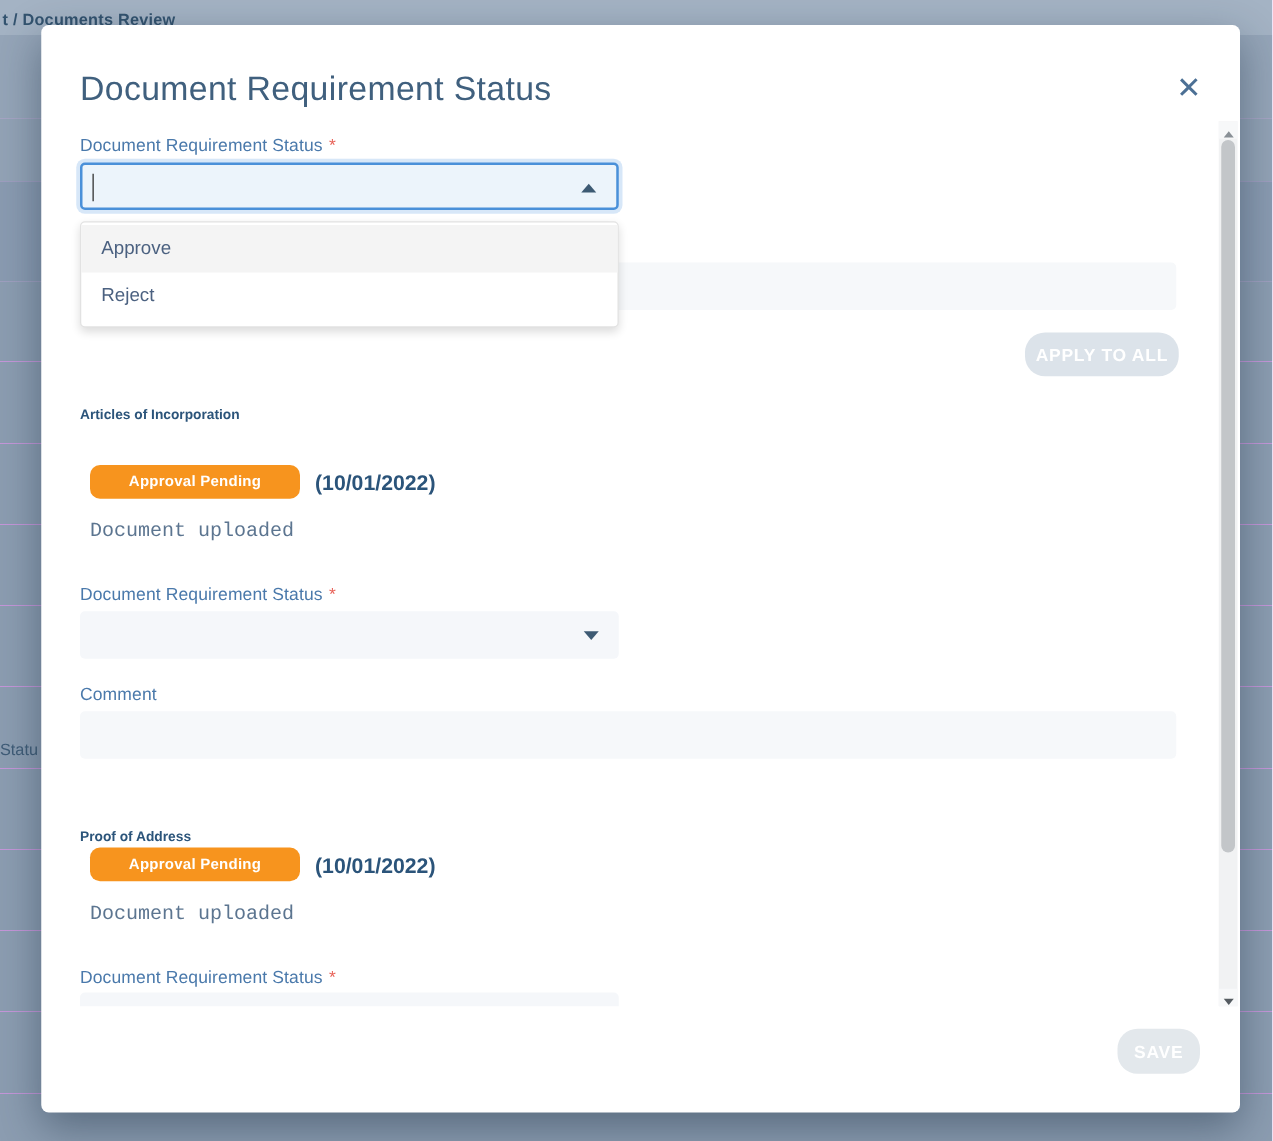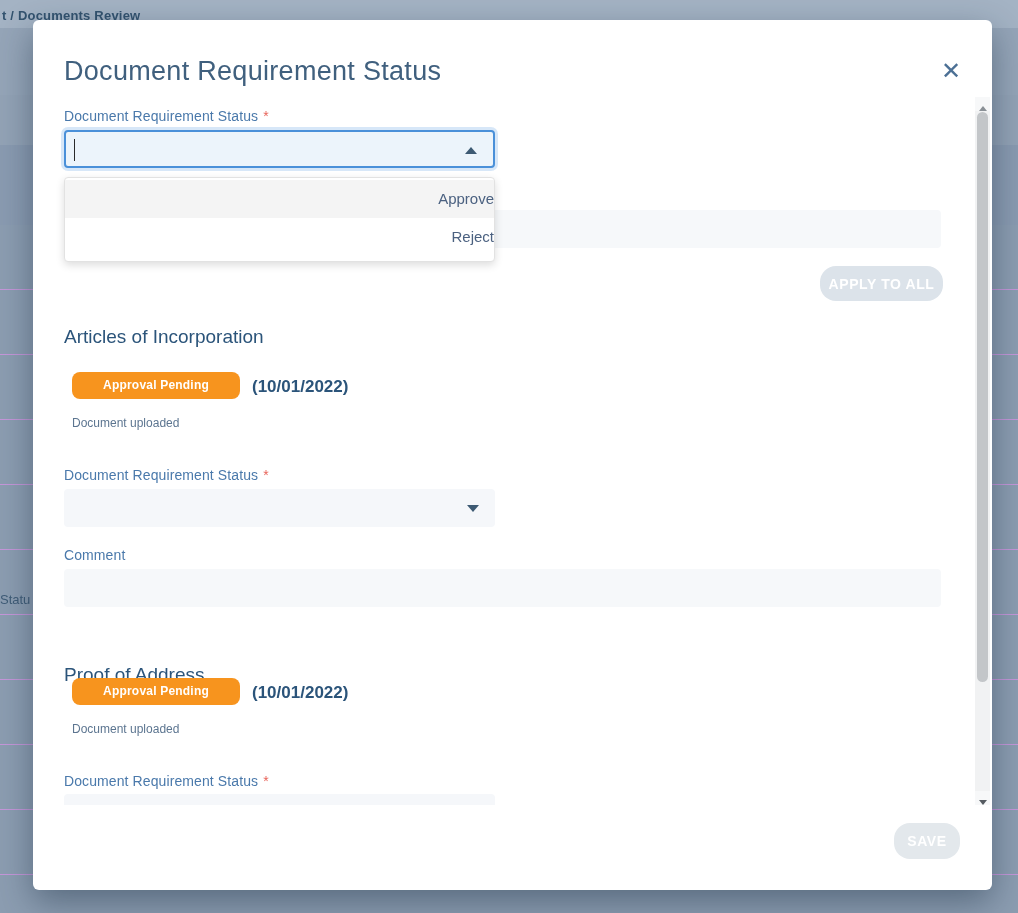--- a/index.html
+++ b/index.html
@@ -36,39 +36,39 @@
   .combo.focused { background:#ECF4FB; border:2px solid #4A90D9;
                    box-shadow:0 0 0 3px rgba(110,170,230,.28); }
   .caret { position:absolute; right:16px; top:16px; width:0; height:0;
            border-left:6px solid transparent; border-right:6px solid transparent; }
   .caret.up   { border-bottom:7px solid #3D5A73; top:15px; }
   .caret.down { border-top:7px solid #3D5A73; }
   .text-cursor { position:absolute; left:8px; top:7px; width:1px; height:22px; background:#2A2A2A; }
 
   .menu { position:absolute; left:31px; top:157px; width:431px; height:85px; background:#FFFFFF;
           border:1px solid #E2E2E2; border-radius:4px; box-shadow:0 3px 8px rgba(0,0,0,.14);
-          padding-top:2px; z-index:10;text-align:right; }
+          padding-top:2px; z-index:10; }
   .menu-item { height:38px; line-height:38px; padding-left:16px; font-size:15px;
                color:#4B6180; cursor:pointer; }
   .menu-item.highlighted { background:#F4F4F4; }
 
   .comment-input { position:absolute; width:877px; height:38px; background:#F6F8FA;
                    border:none; border-radius:4px; }
 
   .btn { border:none; border-radius:16px; color:#FFFFFF; font-family:"Liberation Sans",sans-serif;
          font-size:14px; font-weight:600; letter-spacing:.6px; cursor:pointer; }
   .apply-btn { position:absolute; left:787px; top:246px; width:123px; height:35px; background:#DCE3EA; }
   .save-btn  { position:absolute; left:861px; top:803px; width:66px;  height:36px; background:#E3E8EC; }
 
-  .section-heading { position:absolute; font-size:19px; font-weight:normal; color:#2B547A; }
+  .section-heading { position:absolute; font-size:11px; font-weight:bold; color:#2B547A; }
   .badge { position:absolute; width:168px; height:27px; border-radius:8px; background:#F7941E;
            color:#FFFFFF; font-size:12px; font-weight:bold; text-align:center; line-height:27px;
            letter-spacing:.2px; }
   .badge-date { position:absolute; font-size:17px; font-weight:bold; color:#2B547A; }
-  .uploaded { position:absolute; font-size:12px; color:#5C7590; }
+  .uploaded { position:absolute; font-size:16px; color:#5C7590;font-family:Liberation Mono, monospace; }
 
   .clip-combo { overflow:hidden; height:11px !important; border-radius:4px 4px 0 0; }
 
   
   .sb-track { position:absolute; left:942px; top:77px; width:15px; height:708px; background:#F1F2F3; }
   .sb-btn { position:absolute; left:0; width:15px; height:14px; background:#F7F8F9; text-align:center; cursor:pointer; }
   .sb-btn .tri { display:inline-block; width:0; height:0; border-left:4px solid transparent;
                  border-right:4px solid transparent; vertical-align:middle; }
   .sb-up   { top:0; }
   .sb-up .tri   { border-bottom:5px solid #8A9096; margin-top:4px; }

